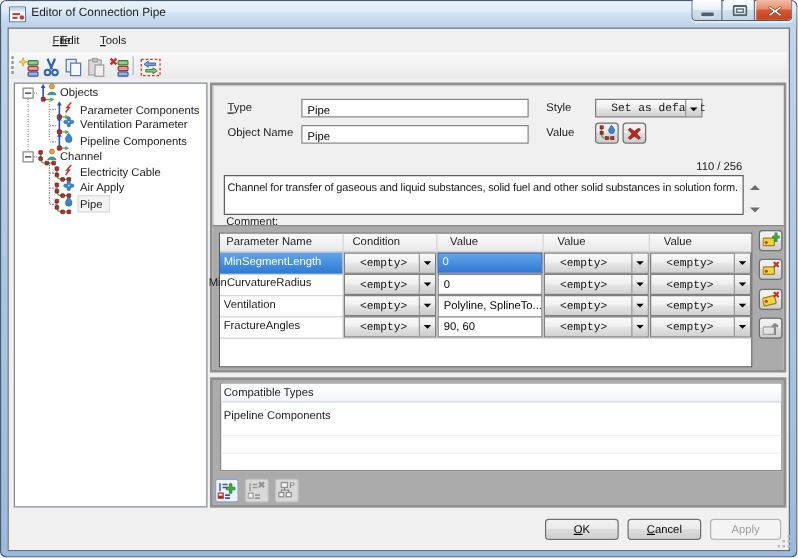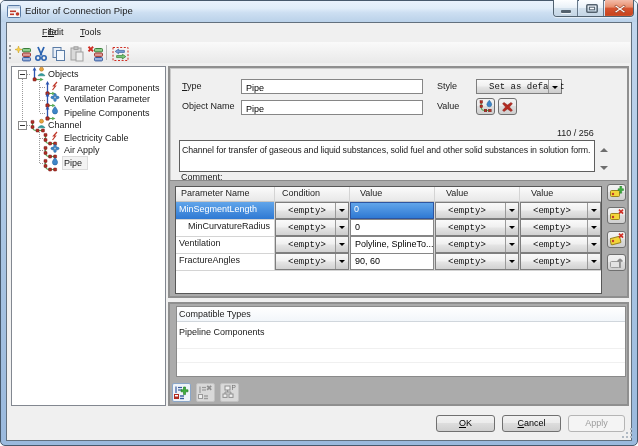--- a/index.html
+++ b/index.html
@@ -168,21 +168,21 @@
 <div class="gline" style="left:176px;top:219px;width:425px;height:1px;"></div>
 <div class="gline" style="left:176px;top:236px;width:425px;height:1px;"></div>
 <div class="gline" style="left:176px;top:253px;width:425px;height:1px;"></div>
 <div class="gline" style="left:176px;top:270px;width:425px;height:1px;"></div>
 
 <div class="abs" style="left:176px;top:202px;width:98px;height:17px;background:linear-gradient(180deg,#61a5ea 0%,#2f79d3 100%);"></div>
 <div class="lbl" style="left:179px;top:204px;color:#fff;">MinSegmentLength</div>
 <div class="abs" style="left:350px;top:202px;width:84px;height:17px;background:linear-gradient(180deg,#61a5ea 0%,#2f79d3 100%);border:1px solid #2d55a0;"></div>
 <div class="lbl" style="left:354px;top:204px;color:#fff;">0</div>
 
-<div class="lbl" style="left:188px;top:221px;">MinCurvatureRadius</div>
+<div class="lbl" style="left:167px;top:221px;">MinCurvatureRadius</div>
 <div class="lbl" style="left:179px;top:238px;">Ventilation</div>
 <div class="lbl" style="left:179px;top:255px;">FractureAngles</div>
 
 <div class="tb" style="left:350px;top:219px;width:84px;height:17px;">
     <span style="top:2px;">0</span>
   </div>
 <div class="tb" style="left:350px;top:236px;width:84px;height:34px;">
     <span style="top:2px;">Polyline, SplineTo...</span>
   </div>
 <div class="tb" style="left:350px;top:253px;width:84px;height:17px;">

